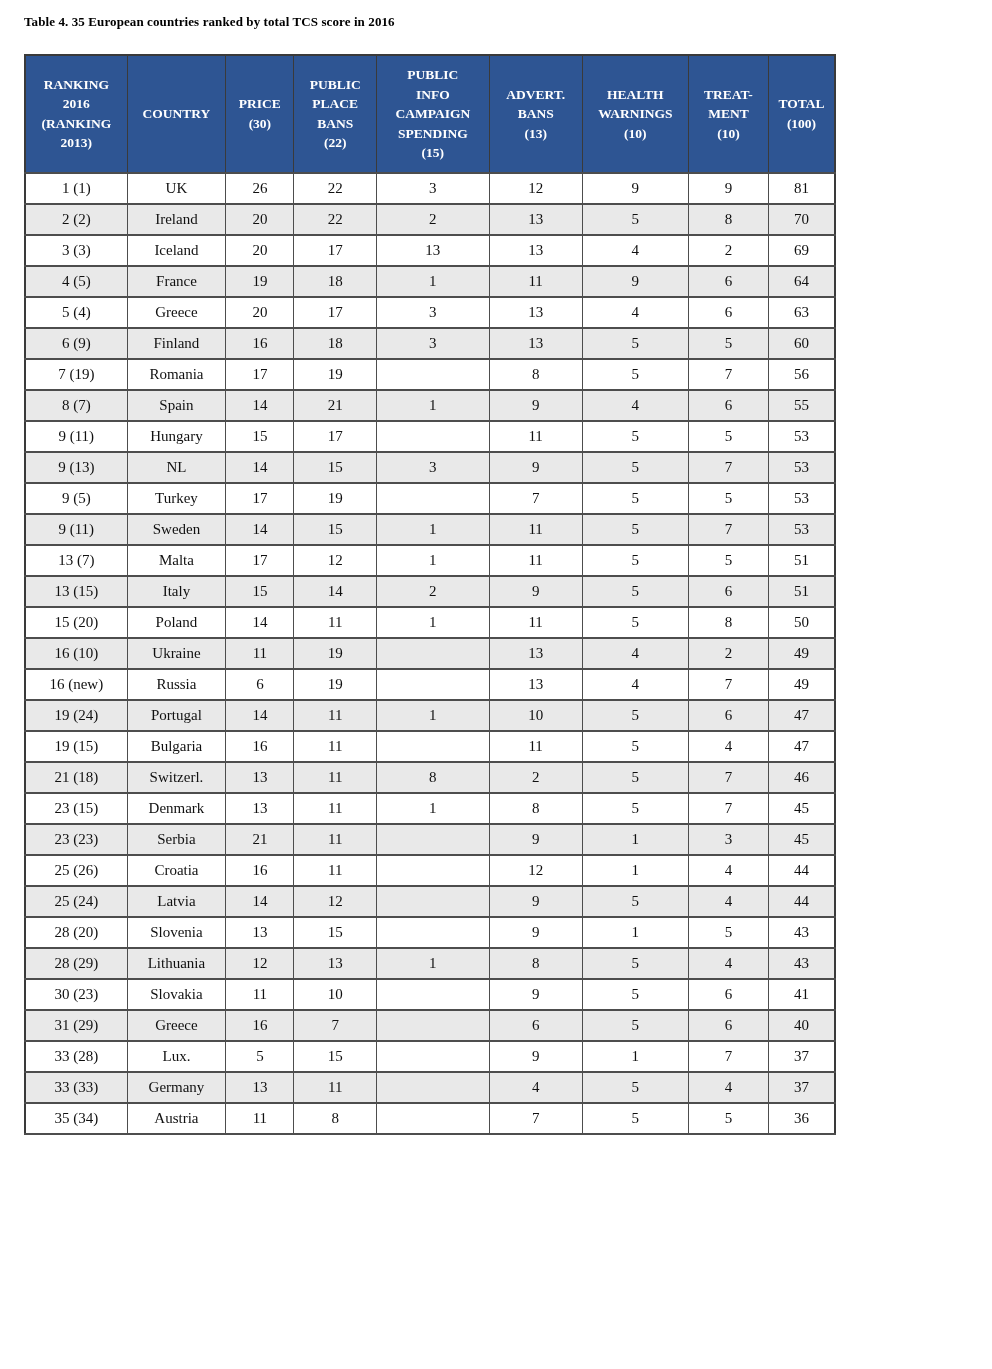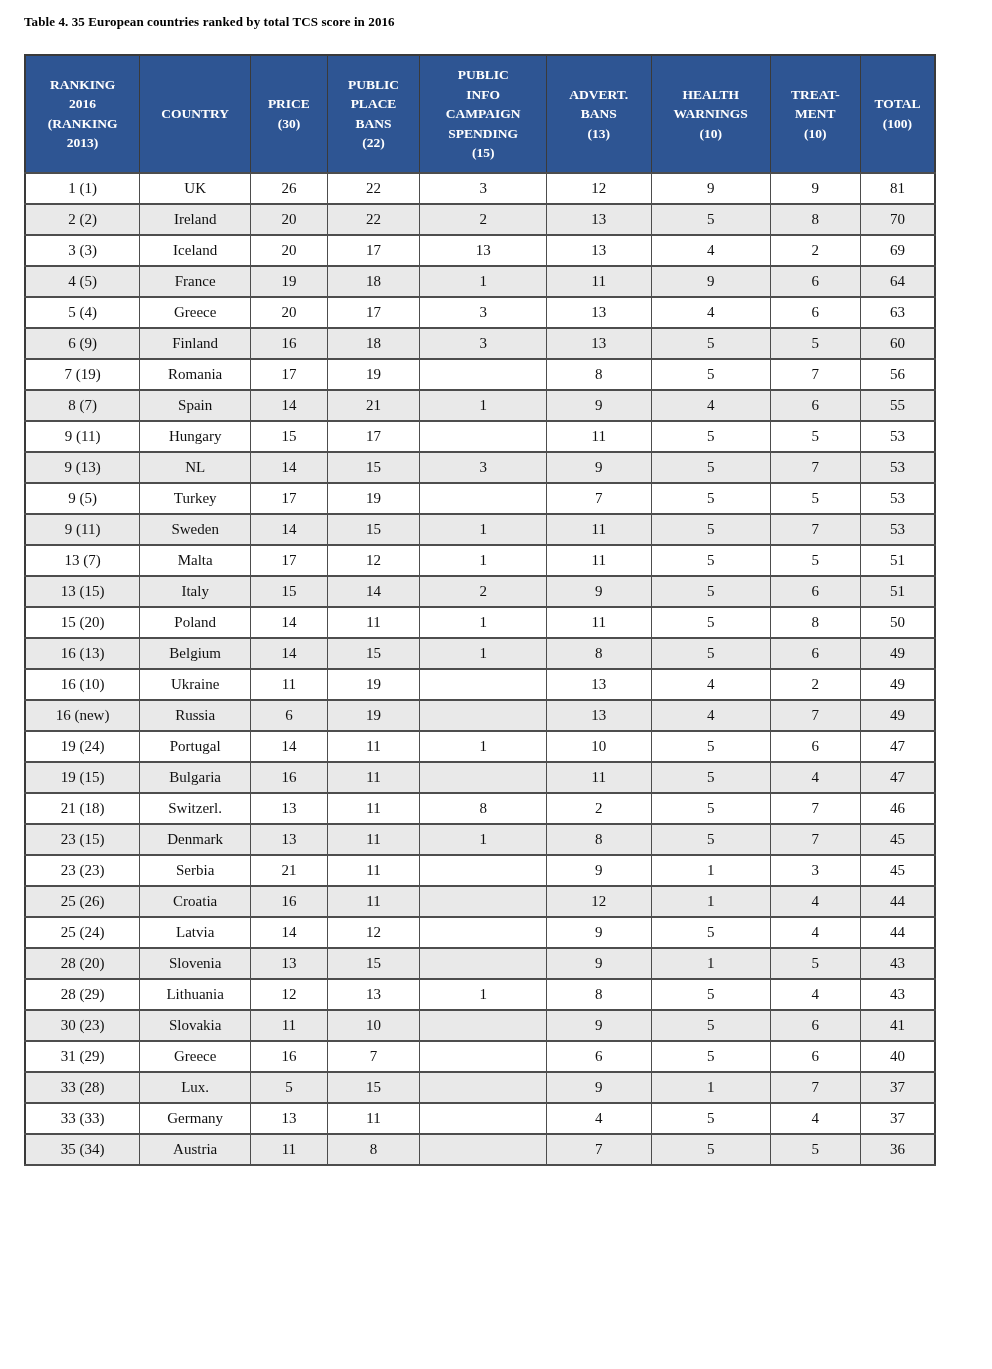--- a/index.html
+++ b/index.html
@@ -27,21 +27,21 @@
   .title {
     font-size: 13px;
     font-weight: bold;
     color: #000000;
     margin: 0 0 24px 0;
     letter-spacing: 0.1px;
   }
   table.tcs-table {
     border-collapse: collapse;
     table-layout: fixed;
-    width: 912px;
+    width: 812px;
     border: 2px solid #3A3A3A;
   }
   table.tcs-table th {
     background: var(--header-bg);
     color: var(--header-text);
     font-weight: bold;
     font-size: 13.5px;
     line-height: 1.45;
     white-space: pre-line;
     text-align: center;
@@ -284,31 +284,20 @@
           <td>Poland</td>
           <td>14</td>
           <td>11</td>
           <td>1</td>
           <td>11</td>
           <td>5</td>
           <td>8</td>
           <td>50</td>
         </tr>
         <tr>
-          <td>16 (13)</td>
-          <td>Belgium</td>
-          <td>14</td>
-          <td>15</td>
-          <td>1</td>
-          <td>8</td>
-          <td>5</td>
-          <td>6</td>
-          <td>49</td>
-        </tr>
-        <tr>
           <td>16 (10)</td>
           <td>Ukraine</td>
           <td>11</td>
           <td>19</td>
           <td></td>
           <td>13</td>
           <td>4</td>
           <td>2</td>
           <td>49</td>
         </tr>

